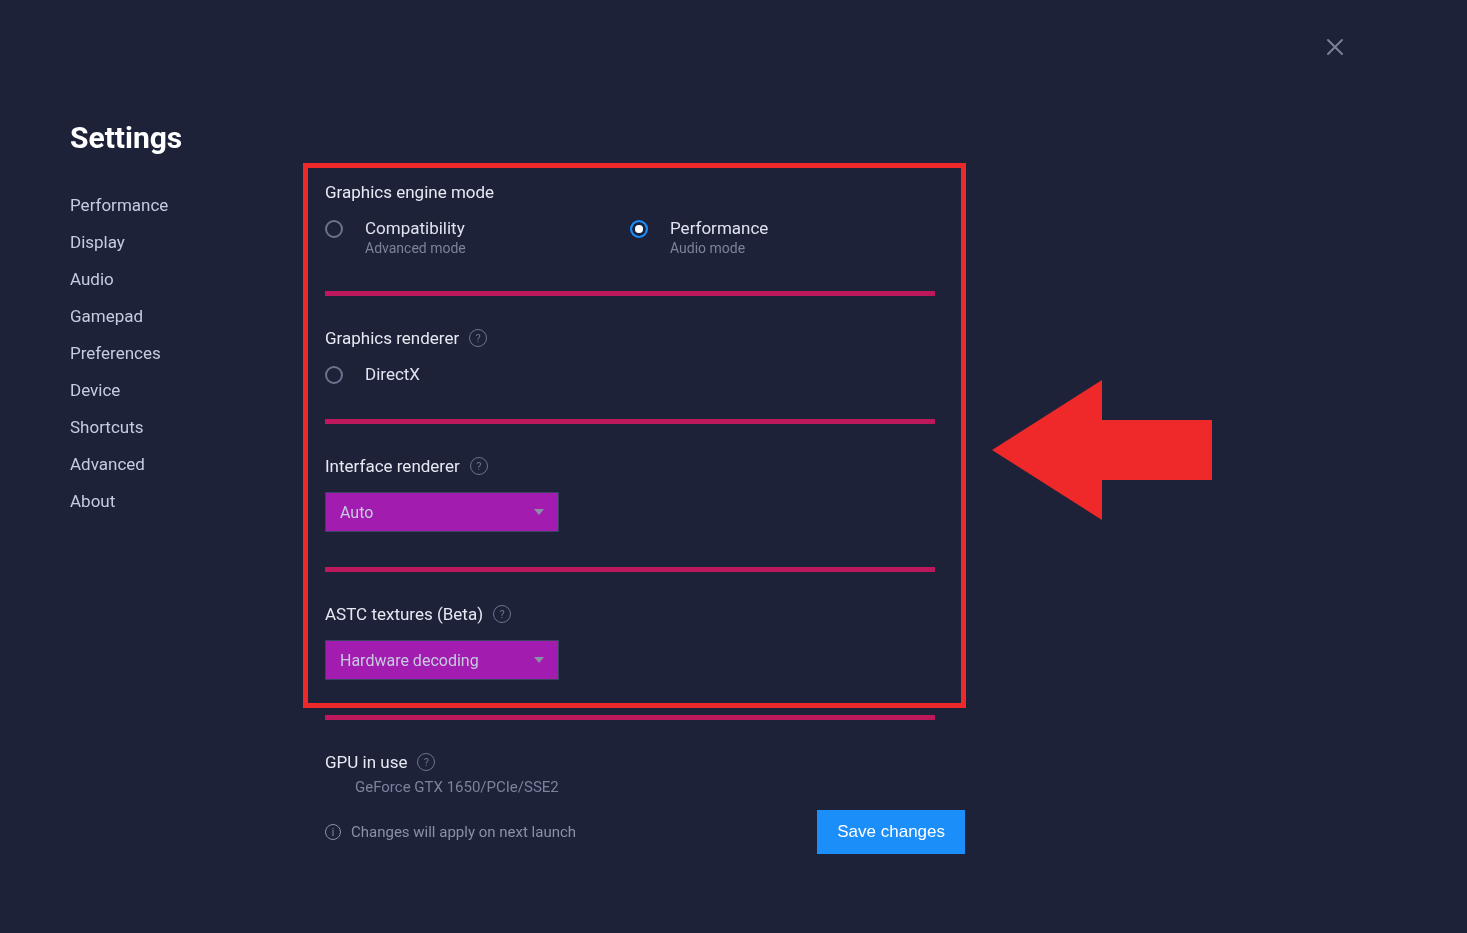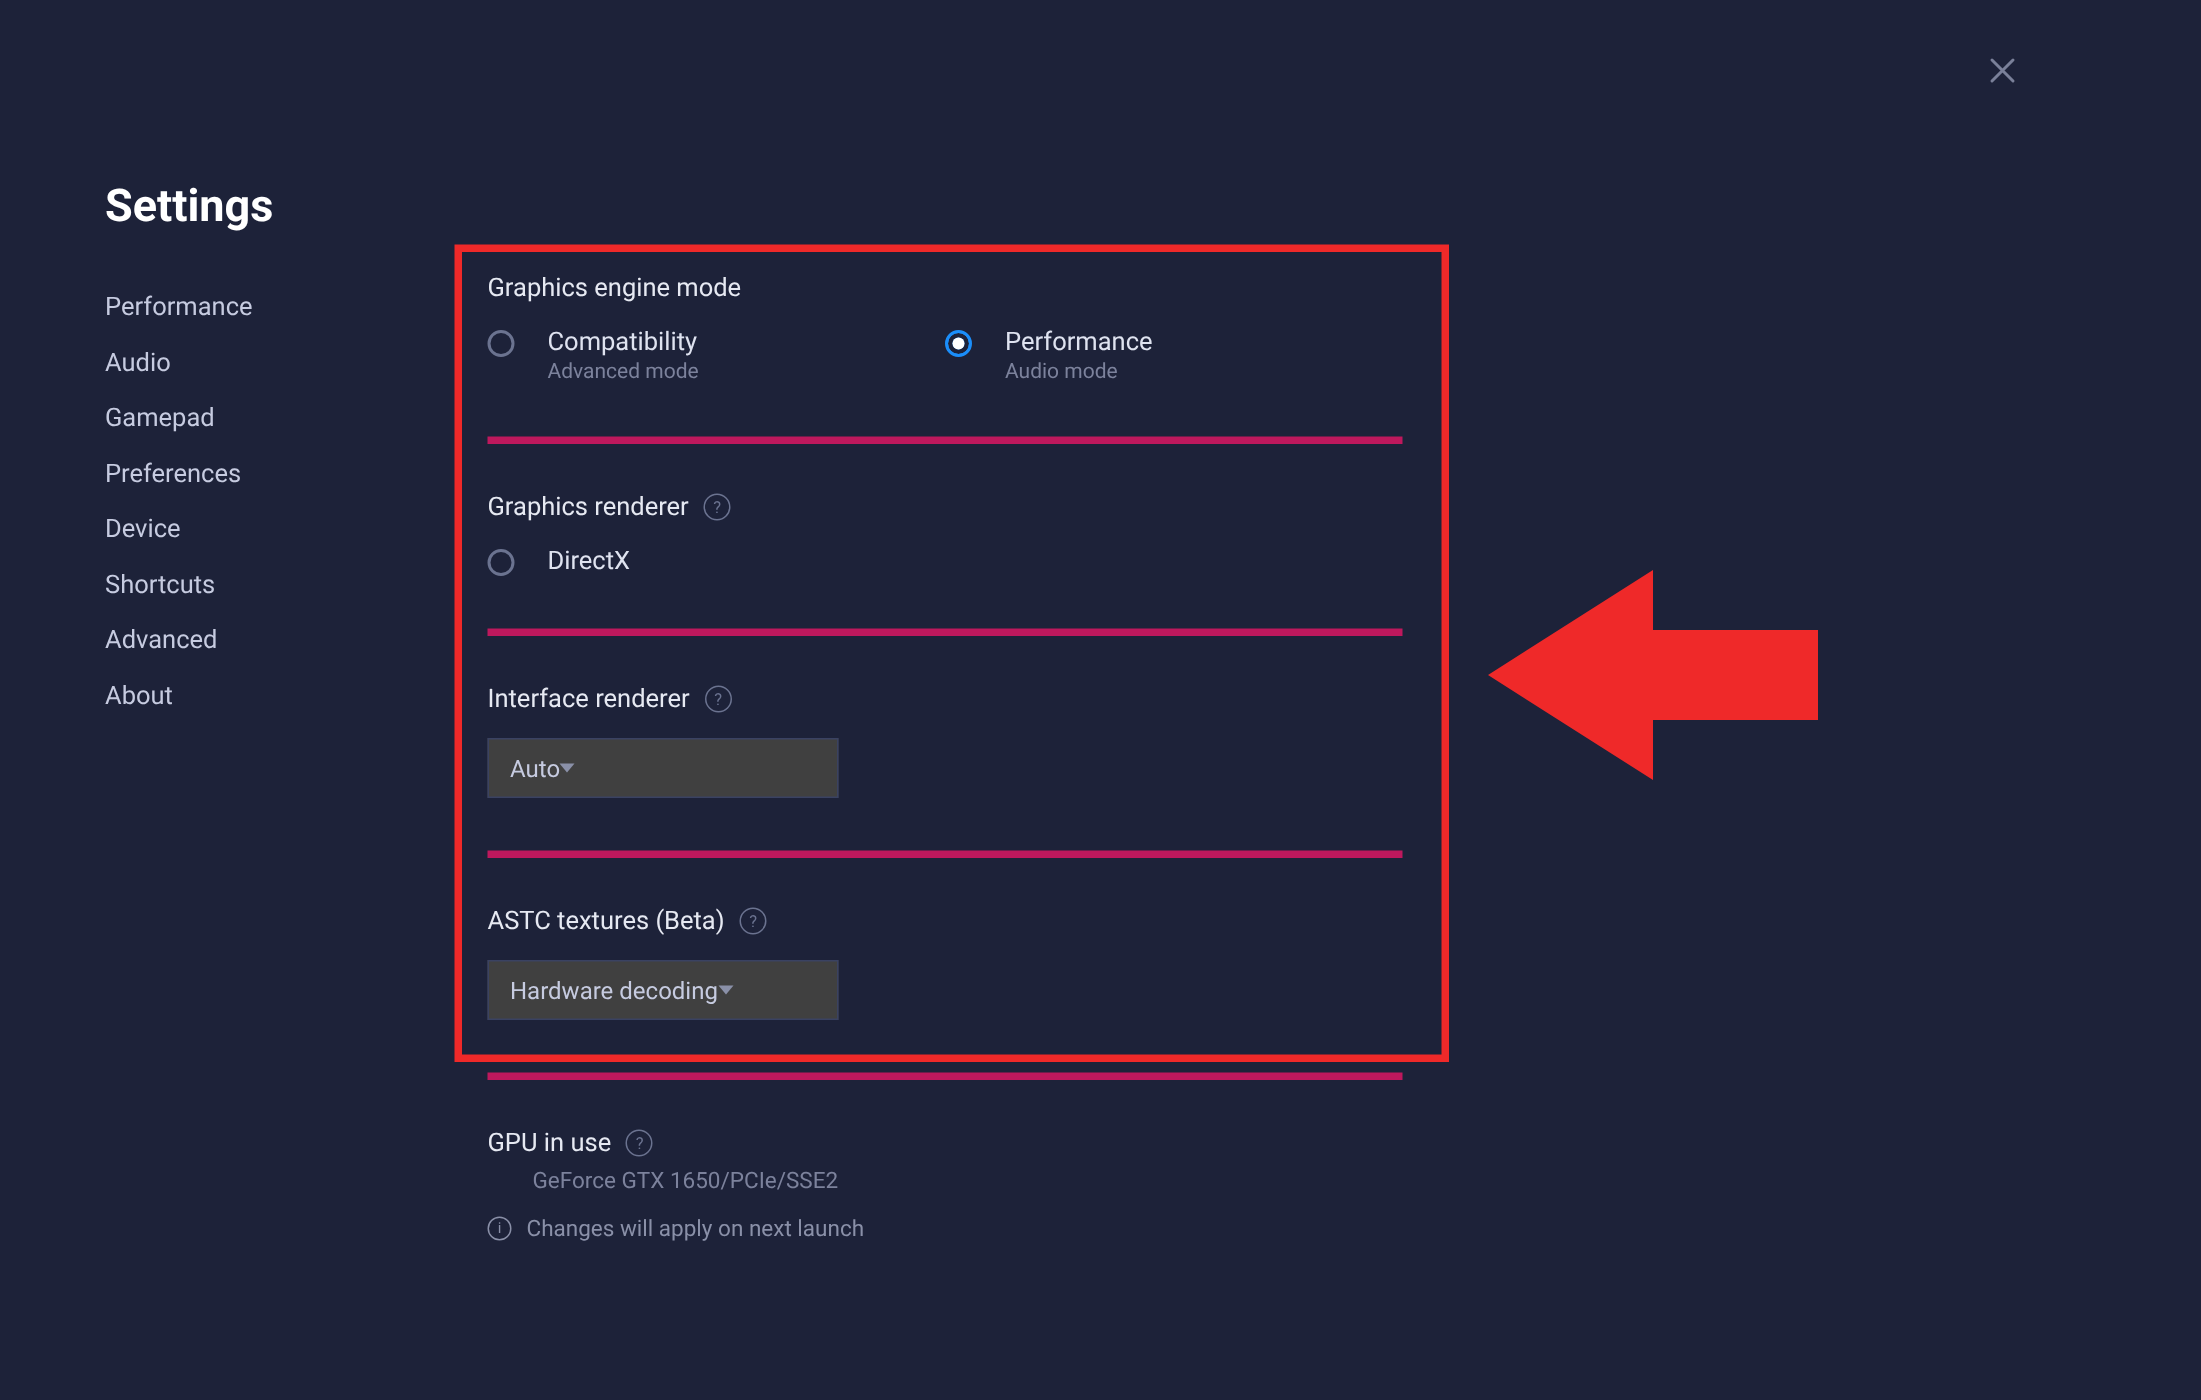--- a/index.html
+++ b/index.html
@@ -137,23 +137,24 @@
   }
   .radio-labels { display:flex; flex-direction:column; }
   .radio-label-main { color:#dfe3f0; font-size:17px; }
   .radio-label-sub { color:#7c829c; font-size:14px; margin-top:2px; }
 
   .select-box {
     margin-top: 16px;
     width: 234px;
     height: 40px;
     border: 1px solid #3a4262;
-    background: #404040;
-    display: flex;
-    align-items: center;
+    background: #a21caf;
+    display: flex;
+    align-items: center;
+    justify-content: space-between;
     padding: 0 14px;
     cursor: pointer;
     color: #c6cbe0;
     font-size: 16px;
   }
   .select-caret {
     width:0; height:0;
     border-left: 5px solid transparent;
     border-right: 5px solid transparent;
     border-top: 6px solid #8a90a8;
@@ -238,20 +239,21 @@
 <div class="close-btn">
   <svg viewBox="0 0 24 24">
       <path d="M5 5 L19 19 M19 5 L5 19" stroke="currentColor" stroke-width="2" stroke-linecap="round" fill="none"></path>
     </svg>
 </div>
 
 <h1 class="page-title">Settings</h1>
 
 <nav class="sidebar">
   <span class="sidebar-row"><span class="sidebar-item">Performance</span></span>
+  <span class="sidebar-row"><span class="sidebar-item">Display</span></span>
   <span class="sidebar-row"><span class="sidebar-item">Audio</span></span>
   <span class="sidebar-row"><span class="sidebar-item">Gamepad</span></span>
   <span class="sidebar-row"><span class="sidebar-item">Preferences</span></span>
   <span class="sidebar-row"><span class="sidebar-item">Device</span></span>
   <span class="sidebar-row"><span class="sidebar-item">Shortcuts</span></span>
   <span class="sidebar-row"><span class="sidebar-item">Advanced</span></span>
   <span class="sidebar-row"><span class="sidebar-item">About</span></span>
 </nav>
 
 <div class="content">
@@ -329,13 +331,14 @@
 
 <svg class="arrow" width="240" height="160">
   <polygon points="10,80 120,10 120,50 230,50 230,110 120,110 120,150" fill="#ef2929"></polygon>
 </svg>
 
 <div class="footer">
   <div class="footer-note">
     <span class="info-icon">i</span>
     <span>Changes will apply on next launch</span>
   </div>
+  <button class="save-btn">Save changes</button>
 </div>
 
 </body></html>

